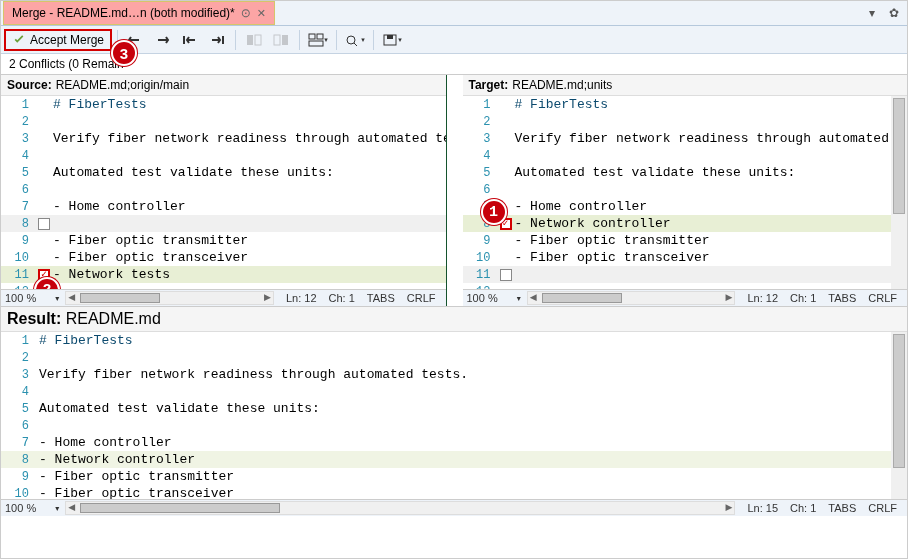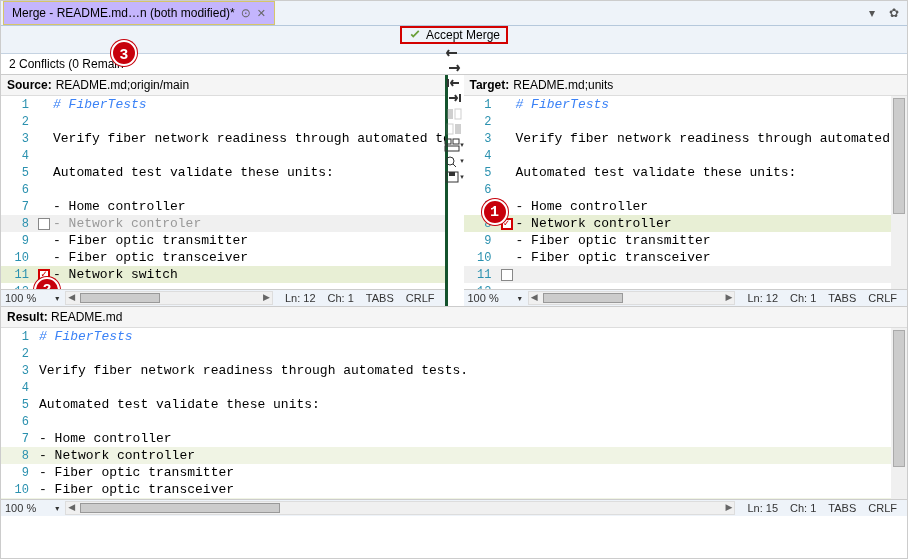--- a/index.html
+++ b/index.html
@@ -1,49 +1,49 @@
 <!DOCTYPE html>
 <html><head>
 <meta charset="utf-8">
 <style>
   * { box-sizing: border-box; margin: 0; padding: 0; }
   body { font-family: "Segoe UI", Arial, sans-serif; font-size: 12px; background:#fff; width:908px; height:559px; overflow:hidden; border:1px solid #ccc;}
   .titlebar { height:25px; background:#eef3f9; display:flex; align-items:center; border-bottom:1px solid #b5c8dc;}
-  .tab { display:flex; align-items:center; height:24px; padding:0 8px; background:#c4b5fd; border:1px solid #d6c56a; font-size:12px; margin-left:2px; gap:6px;}
+  .tab { display:flex; align-items:center; height:24px; padding:0 8px; background:#fca5a5; border:1px solid #d6c56a; font-size:12px; margin-left:2px; gap:6px;}
   .tab-close { color:#666; font-size:11px;}
   .tab-pin { color:#666; font-size:12px;}
   .titlebar-right { margin-left:auto; display:flex; gap:4px; padding-right:4px; align-items:center;}
   .tbbtn { width:18px; height:18px; display:flex; align-items:center; justify-content:center; color:#555; font-size:12px;}
-  .toolbar { height:28px; background:#eef3f9; display:flex; align-items:center; padding:0 3px; gap:1px; border-bottom:1px solid #c5d3e2;flex-direction:column;}
+  .toolbar { height:28px; background:#eef3f9; display:flex; align-items:center; padding:0 3px; gap:1px; border-bottom:1px solid #c5d3e2;}
   .accept-btn { height:22px; display:flex; align-items:center; gap:4px; padding:0 6px; border:2px solid #d30000; font-size:12px; cursor:pointer;}
   .accept-btn svg { width:14px; height:14px;}
   .sep { width:1px; height:20px; background:#c5d3e2; margin:0 4px;}
   .icobtn { width:26px; height:22px; display:flex; align-items:center; justify-content:center; color:#333;}
   .icobtn svg { width:16px; height:14px;}
   .conflicts { padding:3px 8px; font-size:12px; color:#000;}
   .split { display:flex; height:233px; border-top:1px solid #ccc; border-bottom:1px solid #ccc;}
-  .pane { flex:1; display:flex; flex-direction:column; overflow:hidden; border-right:3px solid #14532d;}
+  .pane { flex:1; display:flex; flex-direction:column; overflow:hidden; border-right:1px solid #14532d;}
   .pane:last-child { border-right:none;padding-left:16px;}
   .pane-header { background:#f5f5f5; padding:3px 6px; font-size:12px; border-bottom:1px solid #ddd; display:flex; gap:0;}
   .pane-header b { font-weight:600; margin-right:4px;}
   .code-area { flex:1; overflow:hidden; font-family: Consolas, "Courier New", monospace; font-size:13px; position:relative;}
   .line { display:flex; align-items:center; height:17px; white-space:pre;}
   .gutter { width:36px; text-align:right; padding-right:8px; color:#2b91af; font-size:12px; flex-shrink:0;}
   .cb-col { width:14px; flex-shrink:0; display:flex; align-items:center; justify-content:center;}
   .cb { width:12px; height:12px; border:1px solid #888; background:#fff; display:flex; align-items:center; justify-content:center;}
   .cb.checked { border:2px solid #d30000; background:#fff;}
   .cb.checked::after { content:"✓"; color:#d30000; font-size:10px; font-weight:bold; line-height:1;}
   .txt { padding-left:2px; color:#000;}
-  .comment { color:#3b82f6;font-style:italic;}
+  .comment { color:#0c4a6e;}
   .dim { color:#999;}
   .hl-green-soft { background:#e8efd5;}
   .hl-green-lt { background:#f0f4e4;}
   .hl-gray { background:#f0f0f0;}
   .result-pane { height:209px; display:flex; flex-direction:column;}
-  .result-header { background:#f5f5f5; padding:3px 6px; font-size:12px; border-bottom:1px solid #ddd;}
+  .result-header { background:#f5f5f5; padding:3px 6px; font-size:16px; border-bottom:1px solid #ddd;}
   .result-code { flex:1; overflow:hidden; font-family: Consolas, "Courier New", monospace; font-size:13px; position:relative;}
   .statusbar { height:17px; background:#eef3f9; display:flex; align-items:center; font-size:11px; color:#333; padding:0 4px; border-top:1px solid #ccc;}
   .zoom { display:flex; align-items:center; gap:16px;}
   .scrubber { flex:1; height:14px; background:#f0f0f0; margin:0 6px; border:1px solid #ddd; position:relative;}
   .scrubber-thumb { position:absolute; left:2px; top:1px; width:20px; height:10px; background:#ccc; border:1px solid #999;}
   .scrubber-arrow-r { position:absolute; right:2px; top:0; font-size:9px; color:#666;}
   .scrubber-arrow-l { position:absolute; left:2px; top:0; font-size:9px; color:#666;}
   .stat { margin:16px 6px;}
   .callout { position:absolute; width:26px; height:26px; border-radius:50%; background:#c7000b; color:#fff; font-weight:bold; font-size:15px; display:flex; align-items:center; justify-content:center; border:2px solid #fff; box-shadow:0 0 0 1px #c7000b; z-index:100;}
   .vscroll { position:absolute; right:0; top:0; bottom:0; width:16px; background:#f0f0f0;}
@@ -144,24 +144,24 @@
     </div>
     <div class="code-area" id="source-code">
       <div class="callout" style="left:33px; top:181px;">2</div>
     <div class="line"><div class="gutter">1</div><div class="cb-col"></div><div class="txt comment"># FiberTests</div></div>
         <div class="line"><div class="gutter">2</div><div class="cb-col"></div><div class="txt"></div></div>
         <div class="line"><div class="gutter">3</div><div class="cb-col"></div><div class="txt">Verify fiber network readiness through automated tests.</div></div>
         <div class="line"><div class="gutter">4</div><div class="cb-col"></div><div class="txt"></div></div>
         <div class="line"><div class="gutter">5</div><div class="cb-col"></div><div class="txt">Automated test validate these units:</div></div>
         <div class="line"><div class="gutter">6</div><div class="cb-col"></div><div class="txt"></div></div>
         <div class="line"><div class="gutter">7</div><div class="cb-col"></div><div class="txt">- Home controller</div></div>
-        <div class="line hl-gray"><div class="gutter">8</div><div class="cb-col"><div class="cb"></div></div><div class="txt dim">- Network controler</div></div>
+        <div class="line hl-gray"><div class="gutter">8</div><div class="cb-col"><div class="cb"></div></div></div>
         <div class="line"><div class="gutter">9</div><div class="cb-col"></div><div class="txt">- Fiber optic transmitter</div></div>
         <div class="line"><div class="gutter">10</div><div class="cb-col"></div><div class="txt">- Fiber optic transceiver</div></div>
-        <div class="line hl-green-soft"><div class="gutter">11</div><div class="cb-col"><div class="cb checked"></div></div><div class="txt">- Network switch</div></div>
+        <div class="line hl-green-soft"><div class="gutter">11</div><div class="cb-col"><div class="cb checked"></div></div><div class="txt">- Network tests</div></div>
         <div class="line"><div class="gutter">12</div><div class="cb-col"></div><div class="txt"></div></div>
       </div>
     <div class="statusbar">
       <div class="zoom">
           <span>100 %</span>
           <span style="font-size:8px;margin-left:3px;">▾</span>
         </div>
       <div class="scrubber">
           <span class="scrubber-arrow-l">◀</span>
           <div class="scrubber-thumb" style="left:14px;width:80px;"></div>

